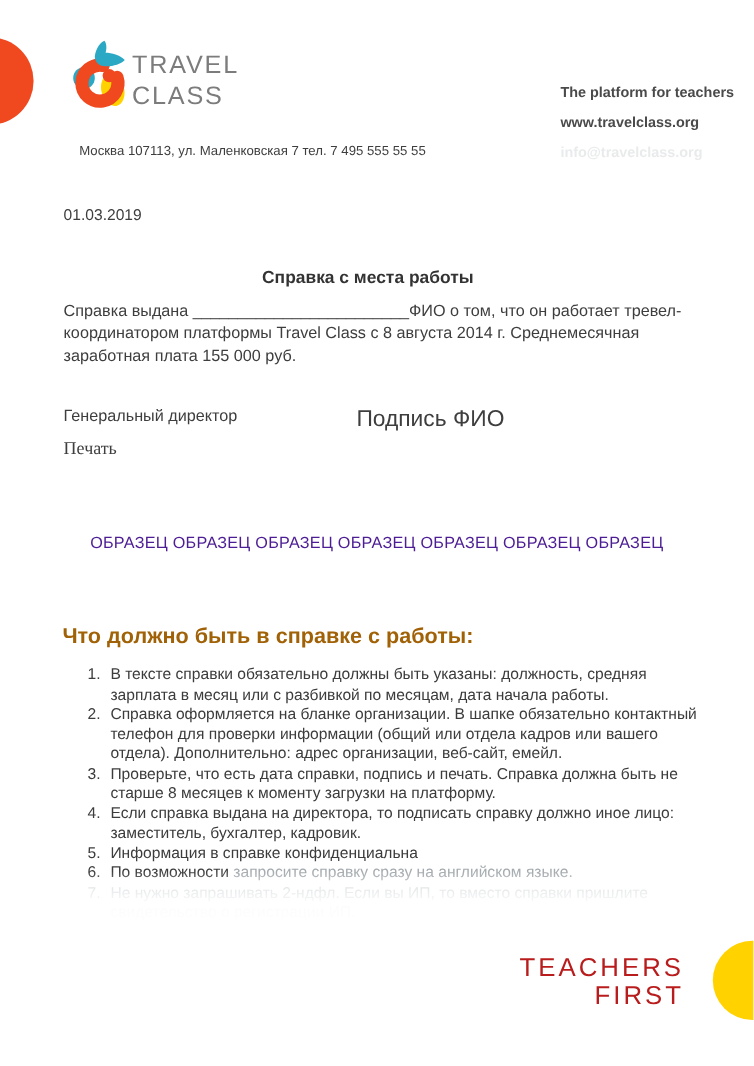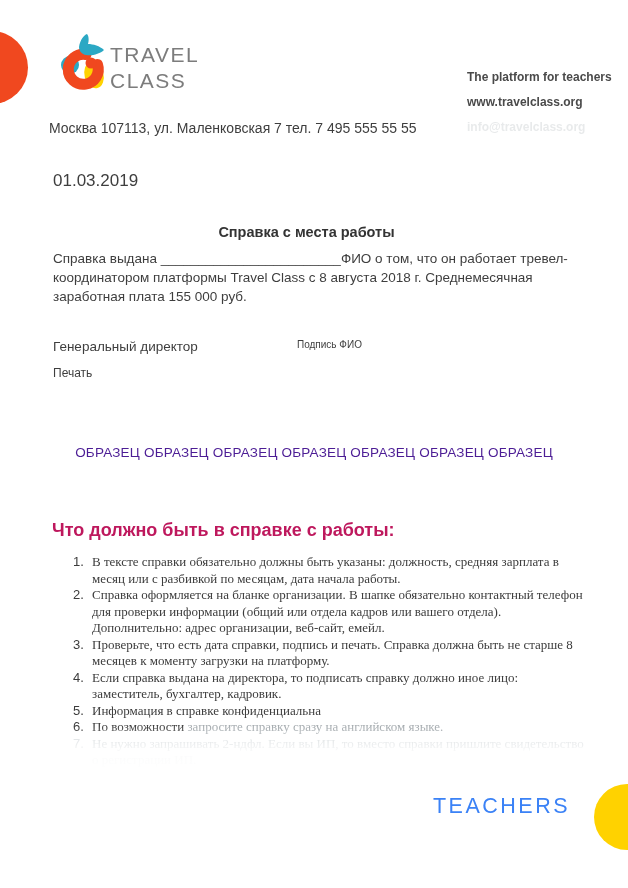--- a/index.html
+++ b/index.html
@@ -10,50 +10,50 @@
   }
   
   .orange-circle { position:absolute; left:-45px; top:31px; width:73px; height:73px;
     border-radius:50%; background:#F0481F; }
   .logo-mark { position:absolute; left:58px; top:33px; width:50px; height:60px; }
   .logo-wordmark { position:absolute; left:110px; top:42px; font-size:21px;
     letter-spacing:1.5px; color:#7c7c7c; line-height:26px; }
   .header-right { position:absolute; left:467px; top:71px; font-size:12px; color:#4a4a4a;font-weight:bold; }
   .header-right .hr-line { height:12px; line-height:12px; margin-bottom:13px; white-space:nowrap; }
   .faded-contact { color:rgba(150,160,166,0.22); }
-  .address { position:absolute; left:49px; top:120px; font-size:14px; white-space:nowrap; }
-  .date { position:absolute; left:53px; top:171px; font-size:17px; }
+  .address { position:absolute; left:66px; top:120px; font-size:11px; white-space:nowrap; }
+  .date { position:absolute; left:53px; top:171px; font-size:13px; }
 
   
   .doc-title { position:absolute; left:0; right:15px; top:224px; text-align:center;
     font-size:14.5px; font-weight:bold; color:#333; }
   .doc-body { position:absolute; left:53px; top:249px; width:524px;
     font-size:13.5px; line-height:19px; }
   .signer { position:absolute; left:53px; top:339px; font-size:13.5px; }
-  .signature { position:absolute; left:297px; top:339px; font-size:10px; }
-  .stamp { position:absolute; left:53px; top:366px; font-size:12px; }
+  .signature { position:absolute; left:297px; top:339px; font-size:19px; }
+  .stamp { position:absolute; left:53px; top:366px; font-size:15px;font-family:Liberation Serif, serif; }
   .watermark { position:absolute; left:0; right:0; top:445px; text-align:center;
     font-size:13.5px; letter-spacing:0.2px; color:#4c1d95; }
 
   
   .inst-heading { position:absolute; left:52px; top:520px; font-size:18px;
-    font-weight:bold; color:#be185d; }
+    font-weight:bold; color:#a16207; }
   .inst-list { position:absolute; left:53px; top:554px; width:532px;
     font-size:13px; line-height:16.5px; color:#3c3c3c; }
   .li { display:flex; }
   .li .num { flex:none; width:19px; margin-left:20px; }
-  .li .txt { flex:1;font-family:Liberation Serif, serif; }
+  .li .txt { flex:1; }
   .item6-faded { color:#a4aaae; }
   .li-faded { color:#ced3d6; }
   .fade-overlay { position:absolute; left:0; top:726px; width:100%; height:50px;
     background:linear-gradient(to bottom, rgba(255,255,255,0) 0%, rgba(255,255,255,0.92) 55%, #ffffff 100%); }
 
   
   .footer-wordmark { position:absolute; right:58px; top:794px; text-align:right;
-    font-size:21.5px; letter-spacing:2.5px; color:#3b82f6; line-height:24px; }
+    font-size:21.5px; letter-spacing:2.5px; color:#b91c1c; line-height:24px; }
   .yellow-circle { position:absolute; left:594px; top:784px; width:66px; height:66px;
     border-radius:50%; background:#FFD200; }
 </style>
 </head>
 <body>
 
 <div class="page">
 
   <div class="orange-circle"></div>
 
@@ -75,21 +75,21 @@
   <div class="header-right">
     <div class="hr-line">The platform for teachers</div>
     <div class="hr-line">www.travelclass.org</div>
     <div class="hr-line faded-contact">info@travelclass.org</div>
   </div>
 
   <div class="address">Москва 107113, ул. Маленковская 7 тел. 7 495 555 55 55</div>
   <div class="date">01.03.2019</div>
 
   <div class="doc-title">Справка с места работы</div>
-  <div class="doc-body">Справка выдана ________________________ФИО о том, что он работает тревел-координатором платформы Travel Class с 8 августа 2018 г. Среднемесячная заработная плата 155 000 руб.</div>
+  <div class="doc-body">Справка выдана ________________________ФИО о том, что он работает тревел-координатором платформы Travel Class с 8 августа 2014 г. Среднемесячная заработная плата 155 000 руб.</div>
 
   <div class="signer">Генеральный директор</div>
   <div class="signature">Подпись ФИО</div>
   <div class="stamp">Печать</div>
 
   <div class="watermark">ОБРАЗЕЦ ОБРАЗЕЦ ОБРАЗЕЦ ОБРАЗЕЦ ОБРАЗЕЦ ОБРАЗЕЦ ОБРАЗЕЦ</div>
 
   <div class="inst-heading">Что должно быть в справке с работы:</div>
 
   <div class="inst-list">
@@ -120,16 +120,17 @@
     <div class="li li-faded">
       <span class="num">7.</span>
       <span class="txt">Не нужно запрашивать 2-ндфл. Если вы ИП, то вместо справки пришлите свидетельство о регистрации ИП.</span>
     </div>
   </div>
 
   <div class="fade-overlay"></div>
 
   <div class="footer-wordmark">
     <div>TEACHERS</div>
+    <div>FIRST</div>
   </div>
   <div class="yellow-circle"></div>
 
 </div>
 
 </body></html>

